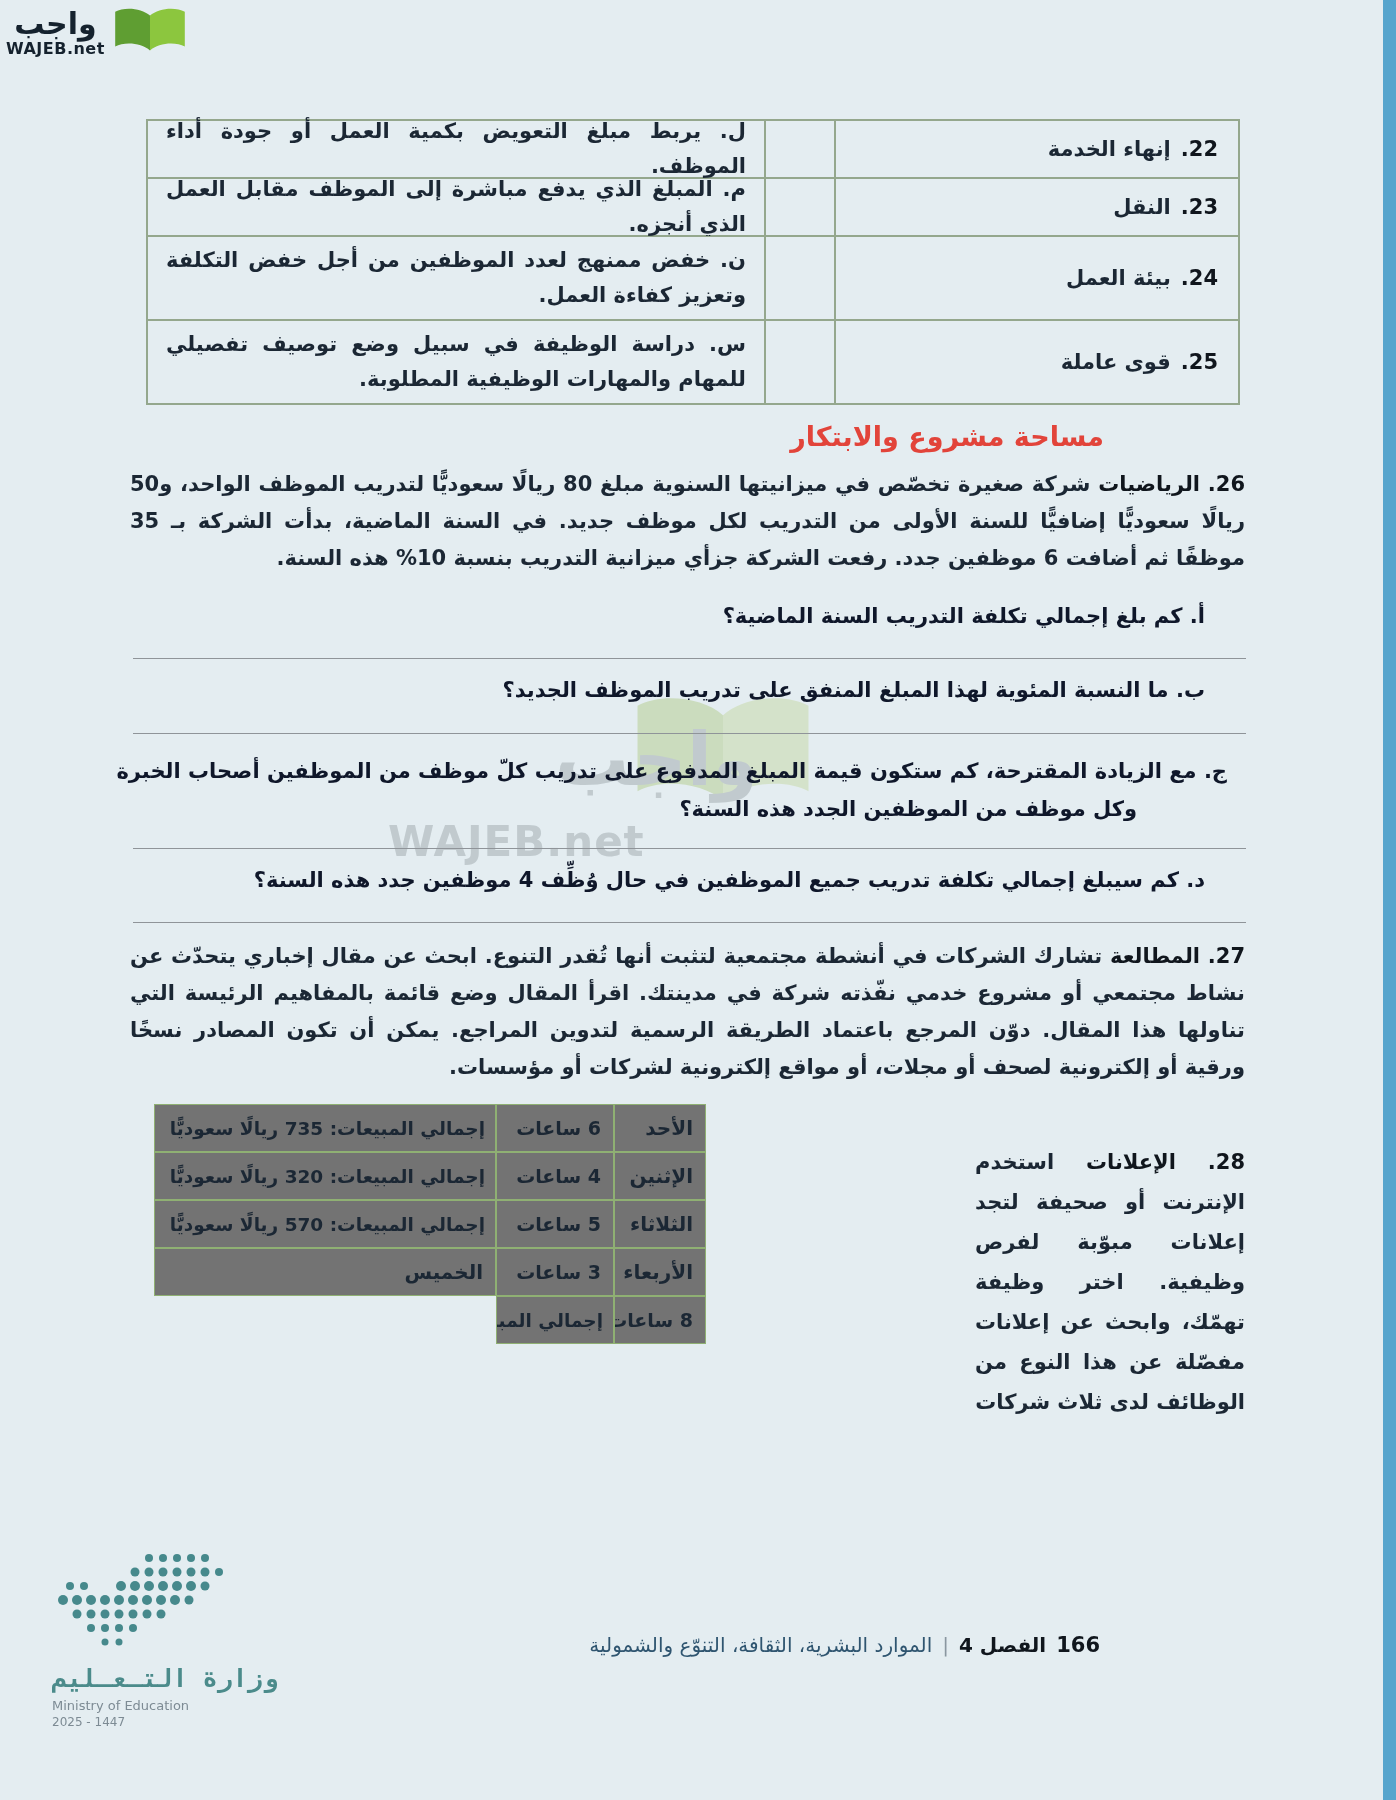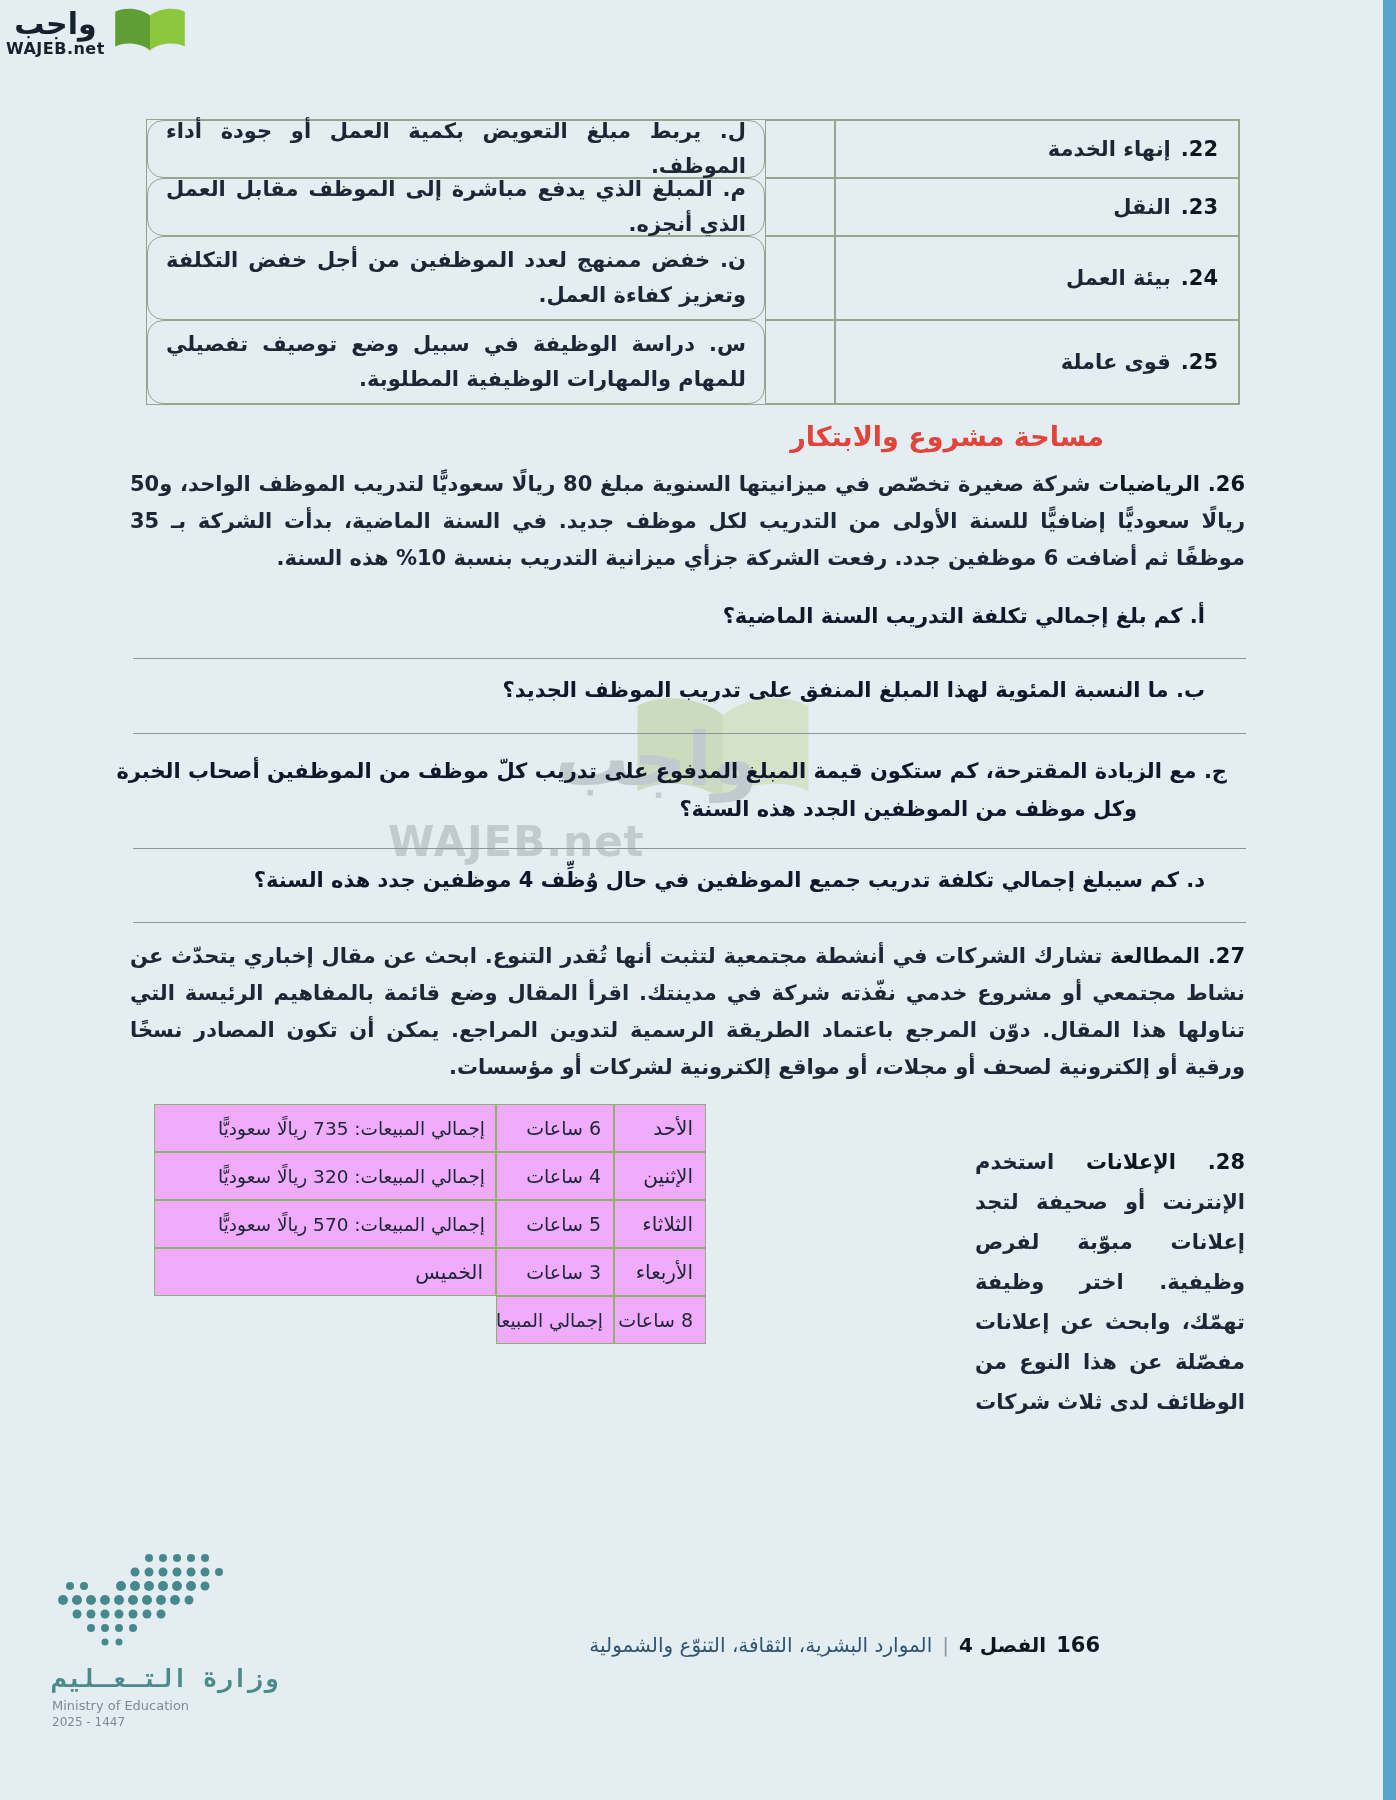--- a/index.html
+++ b/index.html
@@ -25,21 +25,21 @@
     display:grid;grid-template-columns:404px 70px 618px;
     grid-template-rows:58px 58px 84px 84px;
     border:1px solid #94a78d;background:transparent;
   }
   .mtable .cell{
     border:1px solid #94a78d;display:flex;align-items:center;
     font-weight:bold;font-size:21px;color:#1b2734;
   }
   .mtable .term-cell{padding:4px 20px;gap:10px;}
   .mtable .term-cell .num{color:#10161d;}
-  .mtable .def-cell{padding:6px 18px;border-radius:16px;}
+  .mtable .def-cell{padding:6px 18px;}
   .mtable .def-cell span{display:block;width:100%;text-align:justify;line-height:35px;}
 
   
   .section-title{top:421px;right:292px;color:#e2443a;font-size:27px;font-weight:bold;}
 
   
   .para{font-size:21px;font-weight:bold;line-height:37px;text-align:justify;color:#1b2734;}
   .q26-para{top:466px;right:151px;width:1115px;}
   .q27-para{top:938px;right:151px;width:1115px;}
   .q28-para{top:1098px;right:151px;width:270px;line-height:40px;margin-top:44px;}
@@ -56,23 +56,23 @@
   .ans-line{height:0;border-top:1.6px solid #8f9499;left:133px;width:1113px;}
   .line1{top:658px;} .line2{top:733px;} .line3{top:848px;} .line4{top:922px;}
 
   
   .sales-table{
     top:1104px;left:150px;width:556px;
     display:grid;grid-template-columns:92px 118px 342px;grid-auto-rows:48px;
     direction:rtl;
   }
   .sales-cell{
-    background:#f0abfc;border:1.5px solid #8fb073;
+    background:#737373;border:1.5px solid #8fb073;
     display:flex;align-items:center;
-    font-weight:normal;color:#1b2734;white-space:nowrap;overflow:hidden;
+    font-weight:bold;color:#1b2734;white-space:nowrap;overflow:hidden;
   }
   .sales-day{font-size:20px;padding-right:12px;}
   .sales-hours{font-size:19px;padding-right:12px;padding-left:20px;}
   .sales-total{font-size:18.5px;padding-right:10px;}
 
   
   .watermark{left:388px;top:688px;width:430px;height:170px;opacity:.5;pointer-events:none;}
   .wm-book{position:absolute;right:0;top:-5px;}
   .wm-ar{position:absolute;right:60px;top:28px;font-size:74px;font-weight:bold;color:#9fa9ad;}
   .wm-net{position:absolute;left:0;bottom:-8px;font-size:42px;font-weight:bold;color:#9fa9ad;letter-spacing:1px;direction:ltr;}

